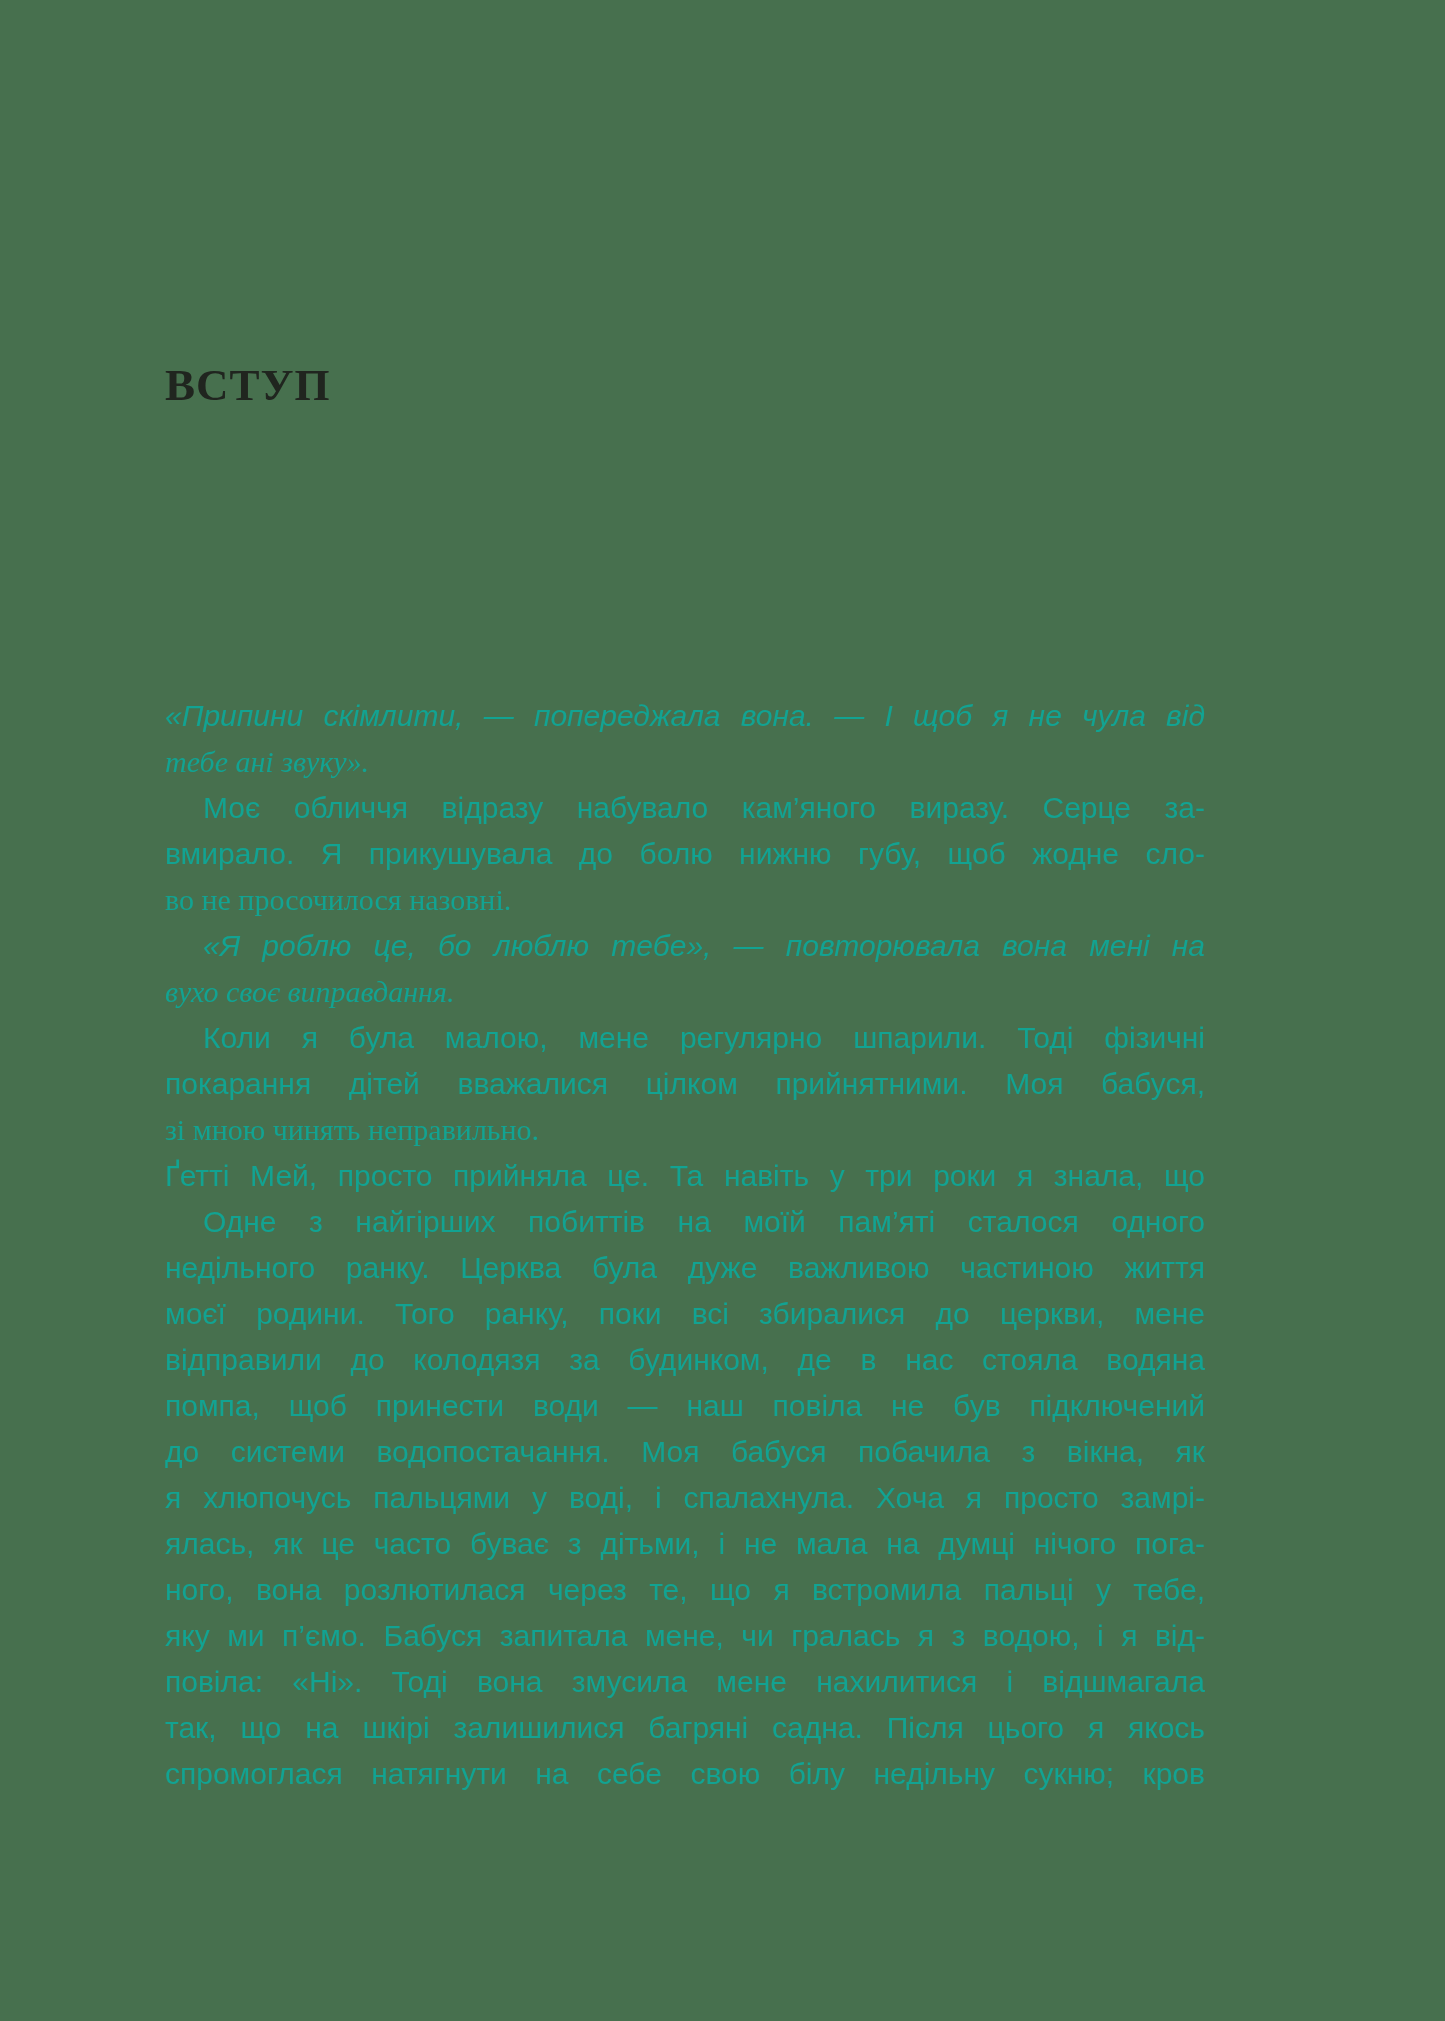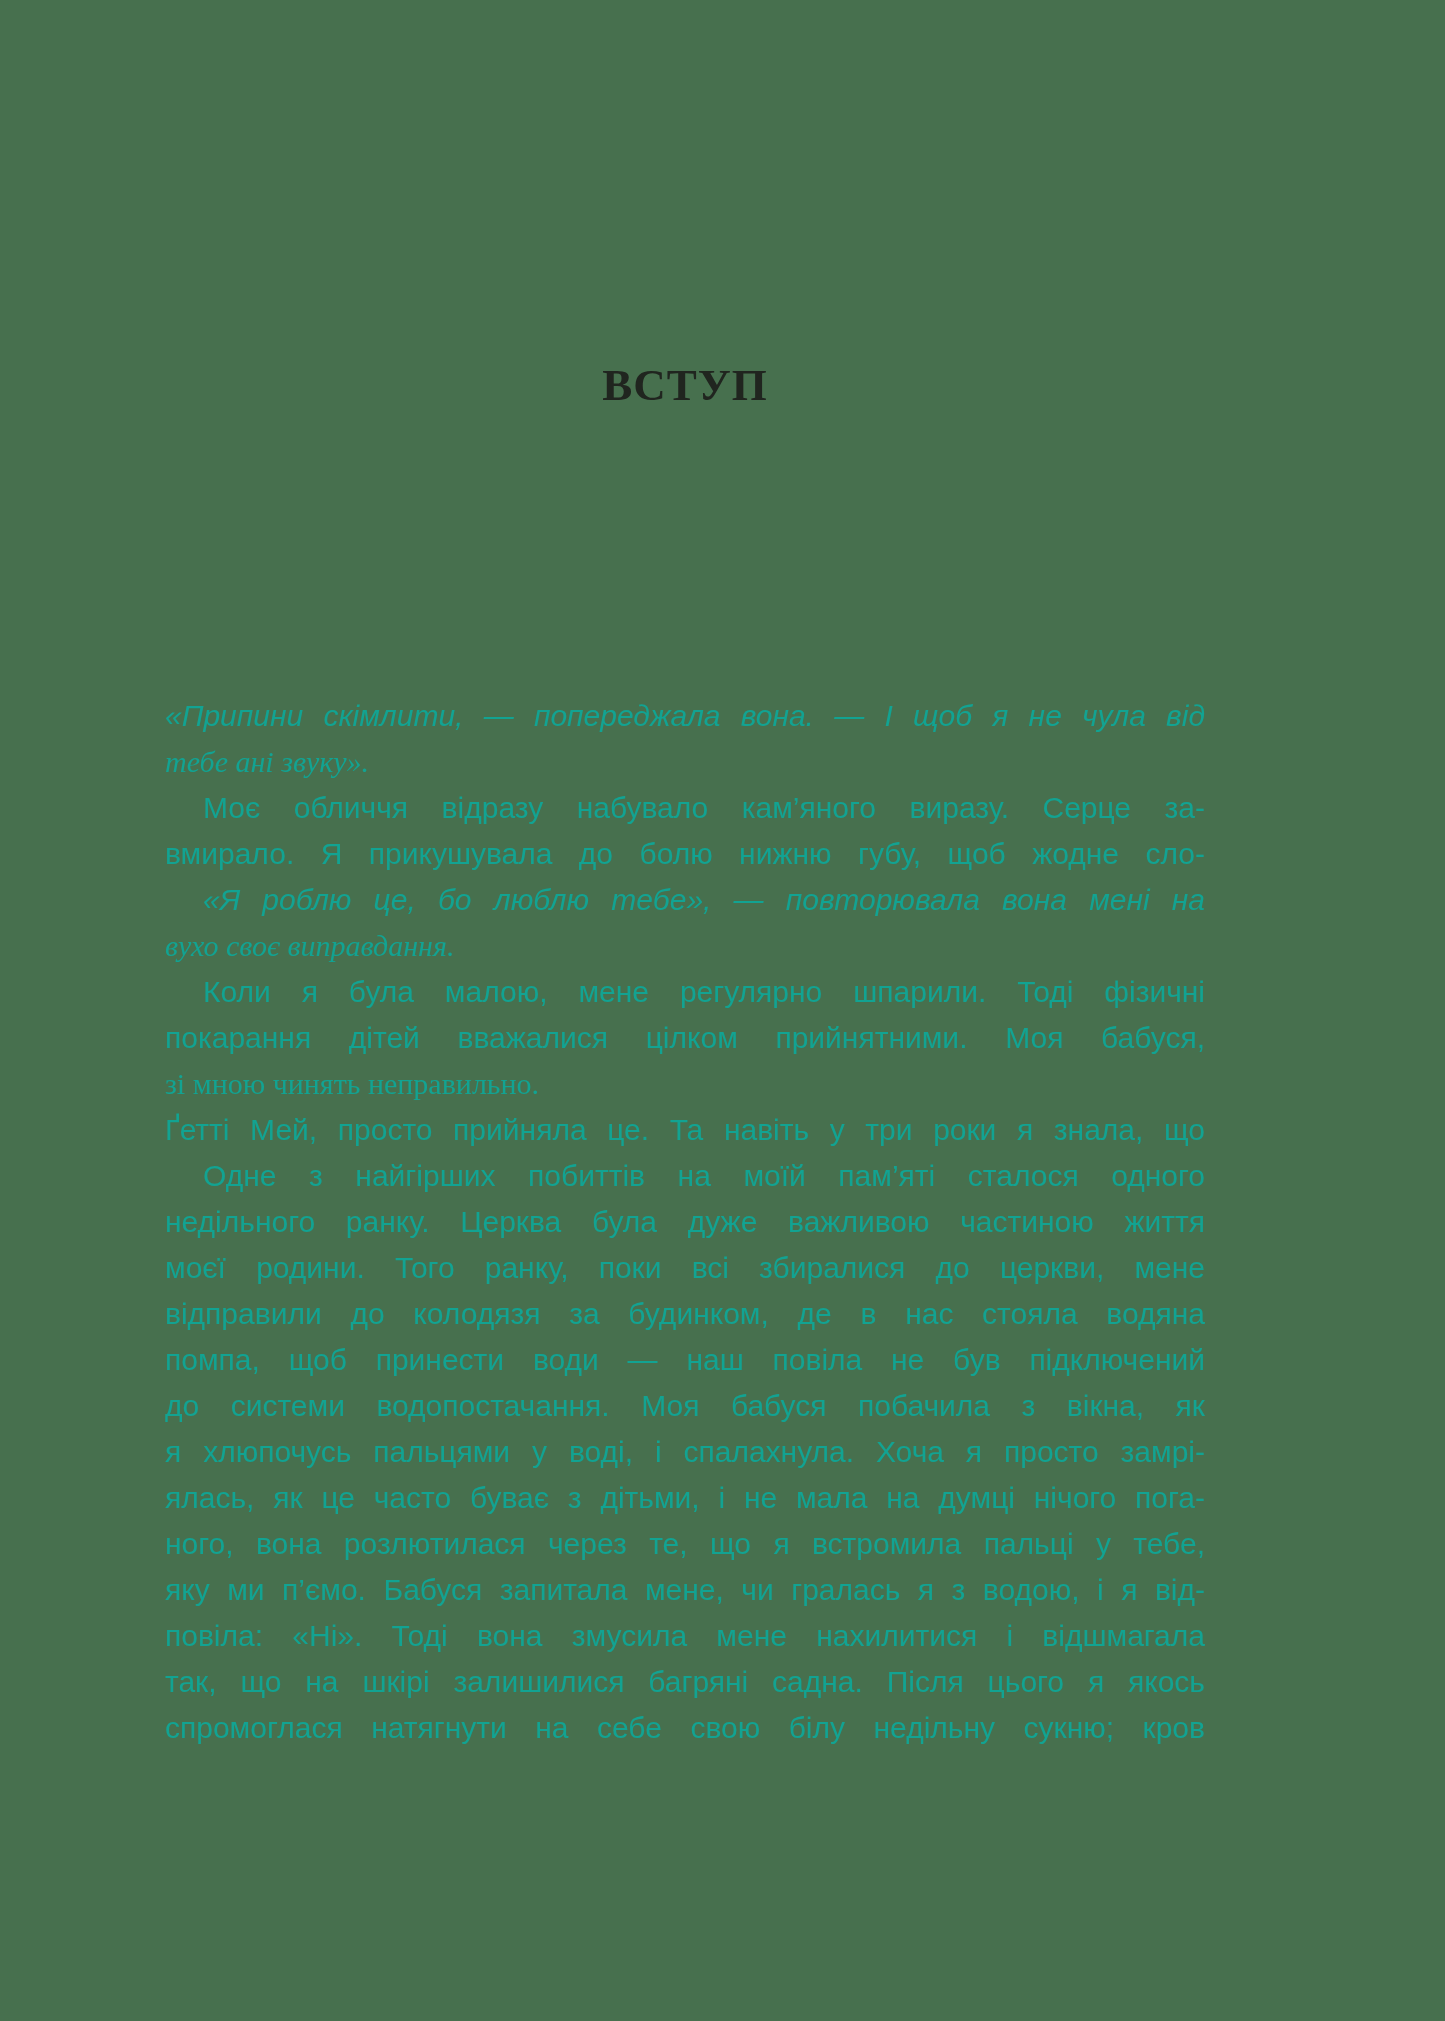--- a/index.html
+++ b/index.html
@@ -9,21 +9,20 @@
     position: relative;
     background: #47704E;
     font-family: "Liberation Sans", sans-serif;
     overflow: hidden;
   }
   .chapter-title {
     position: absolute;
     top: 333px;
     left: 165px;
     width: 1040px;
-    text-align: center;
     font-family: "Liberation Serif", serif;
     font-weight: 700;
     font-size: 45px;
     line-height: 1.0;
     letter-spacing: 1px;
     color: #20251F;
   }
   .page-body {
     position: absolute;
     top: 673px;
@@ -54,20 +53,21 @@
 </head>
 <body>
 
 <h1 class="chapter-title">ВСТУП</h1>
 
 <div class="page-body">
     <div class="line italic">«Припини скімлити, — попереджала вона. — І щоб я не чула від</div>
     <div class="line italic para-end">тебе ані звуку».</div>
     <div class="line indent">Моє обличчя відразу набувало кам’яного виразу. Серце за-</div>
     <div class="line">вмирало. Я прикушувала до болю нижню губу, щоб жодне сло-</div>
+    <div class="line para-end">во не просочилося назовні.</div>
     <div class="line italic indent">«Я роблю це, бо люблю тебе», — повторювала вона мені на</div>
     <div class="line italic para-end">вухо своє виправдання.</div>
     <div class="line indent">Коли я була малою, мене регулярно шпарили. Тоді фізичні</div>
     <div class="line">покарання дітей вважалися цілком прийнятними. Моя бабуся,</div>
     <div class="line para-end">зі мною чинять неправильно.</div>
     <div class="line">Ґетті Мей, просто прийняла це. Та навіть у три роки я знала, що</div>
     <div class="line indent">Одне з найгірших побиттів на моїй пам’яті сталося одного</div>
     <div class="line">недільного ранку. Церква була дуже важливою частиною життя</div>
     <div class="line">моєї родини. Того ранку, поки всі збиралися до церкви, мене</div>
     <div class="line">відправили до колодязя за будинком, де в нас стояла водяна</div>

